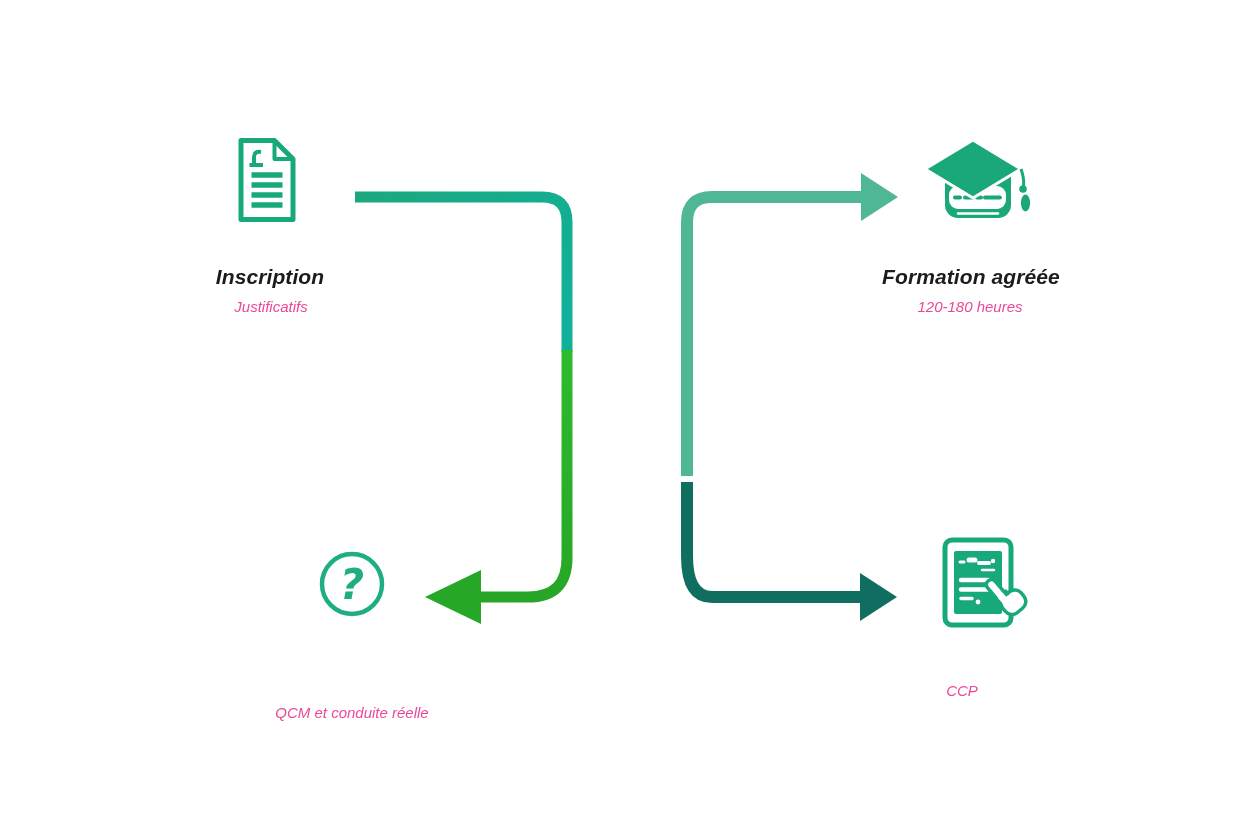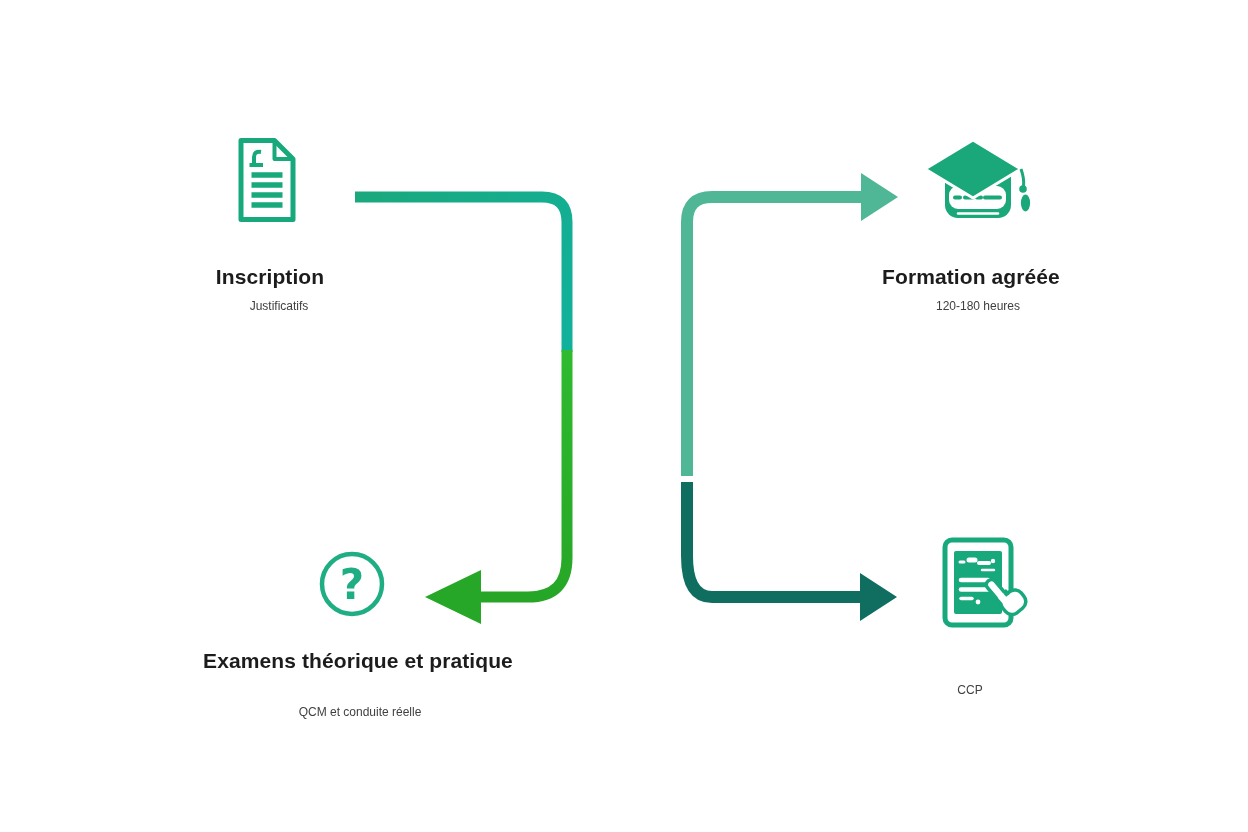--- a/index.html
+++ b/index.html
@@ -1,28 +1,29 @@
 <!DOCTYPE html>
 <html><head>
 <meta charset="utf-8">
 <style>
   html,body{margin:0;padding:0;background:#fff;}
   .canvas{
     position:relative;width:1248px;height:832px;background:#ffffff;overflow:hidden;
     font-family:"Liberation Sans",sans-serif;
+    font-style:italic;
   }
   .arrows{position:absolute;left:0;top:0;}
   .icon{position:absolute;overflow:visible;}
   .t{
     position:absolute;transform:translate(-50%,-50%);
     font-weight:700;font-size:21px;color:#1c1c1c;white-space:nowrap;letter-spacing:.1px;
   }
   .s{
     position:absolute;transform:translate(-50%,-50%);
-    font-weight:400;font-size:12px;color:#404040;white-space:nowrap;margin-left:8px;
+    font-weight:400;font-size:15px;color:#ec4899;white-space:nowrap;
   }
 </style>
 </head>
 <body>
 
 <div class="canvas">
 
   <svg class="arrows" width="1248" height="832" viewBox="0 0 1248 832">
     <defs>
       <linearGradient id="gL1" gradientUnits="userSpaceOnUse" x1="355" y1="197" x2="567" y2="352">
@@ -71,21 +72,20 @@
     <circle cx="105" cy="53" r="3.8" fill="#1aa87a"></circle>
     <ellipse cx="107.5" cy="67" rx="4.6" ry="8.5" fill="#1aa87a"></ellipse>
   </svg>
   <div class="t" style="left:971px;top:277px">Formation agréée</div>
   <div class="s" style="left:970px;top:306px">120-180 heures</div>
 
   <svg class="icon" style="left:317px;top:549px" width="70" height="70" viewBox="0 0 70 70">
     <circle cx="35" cy="35" r="30" fill="none" stroke-width="4.5" stroke="#1fae83"></circle>
     <text x="35" y="50" text-anchor="middle" font-size="42" font-weight="700" font-family="DejaVu Sans, sans-serif" fill="#1fae83">?</text>
   </svg>
-  <div class="t" style="left:358px;top:661px">Examens théorique et pratique</div>
   <div class="s" style="left:352px;top:712px">QCM et conduite réelle</div>
 
   <svg class="icon" style="left:938px;top:532px" width="100" height="104" viewBox="0 0 100 104">
     <rect x="7" y="8" width="66" height="85" rx="7" fill="#ffffff" stroke-width="5" stroke="#17a87b"></rect>
     <rect x="16" y="19" width="48" height="63" rx="2" fill="#17a87b"></rect>
     <g stroke="#ffffff" stroke-linecap="round" fill="none">
       <path d="M22 30 h4" stroke-width="3"></path>
       <path d="M31 28 h6" stroke-width="5"></path>
       <path d="M41 31 h10" stroke-width="4"></path>
       <path d="M44 38 h12" stroke-width="2.5"></path>

